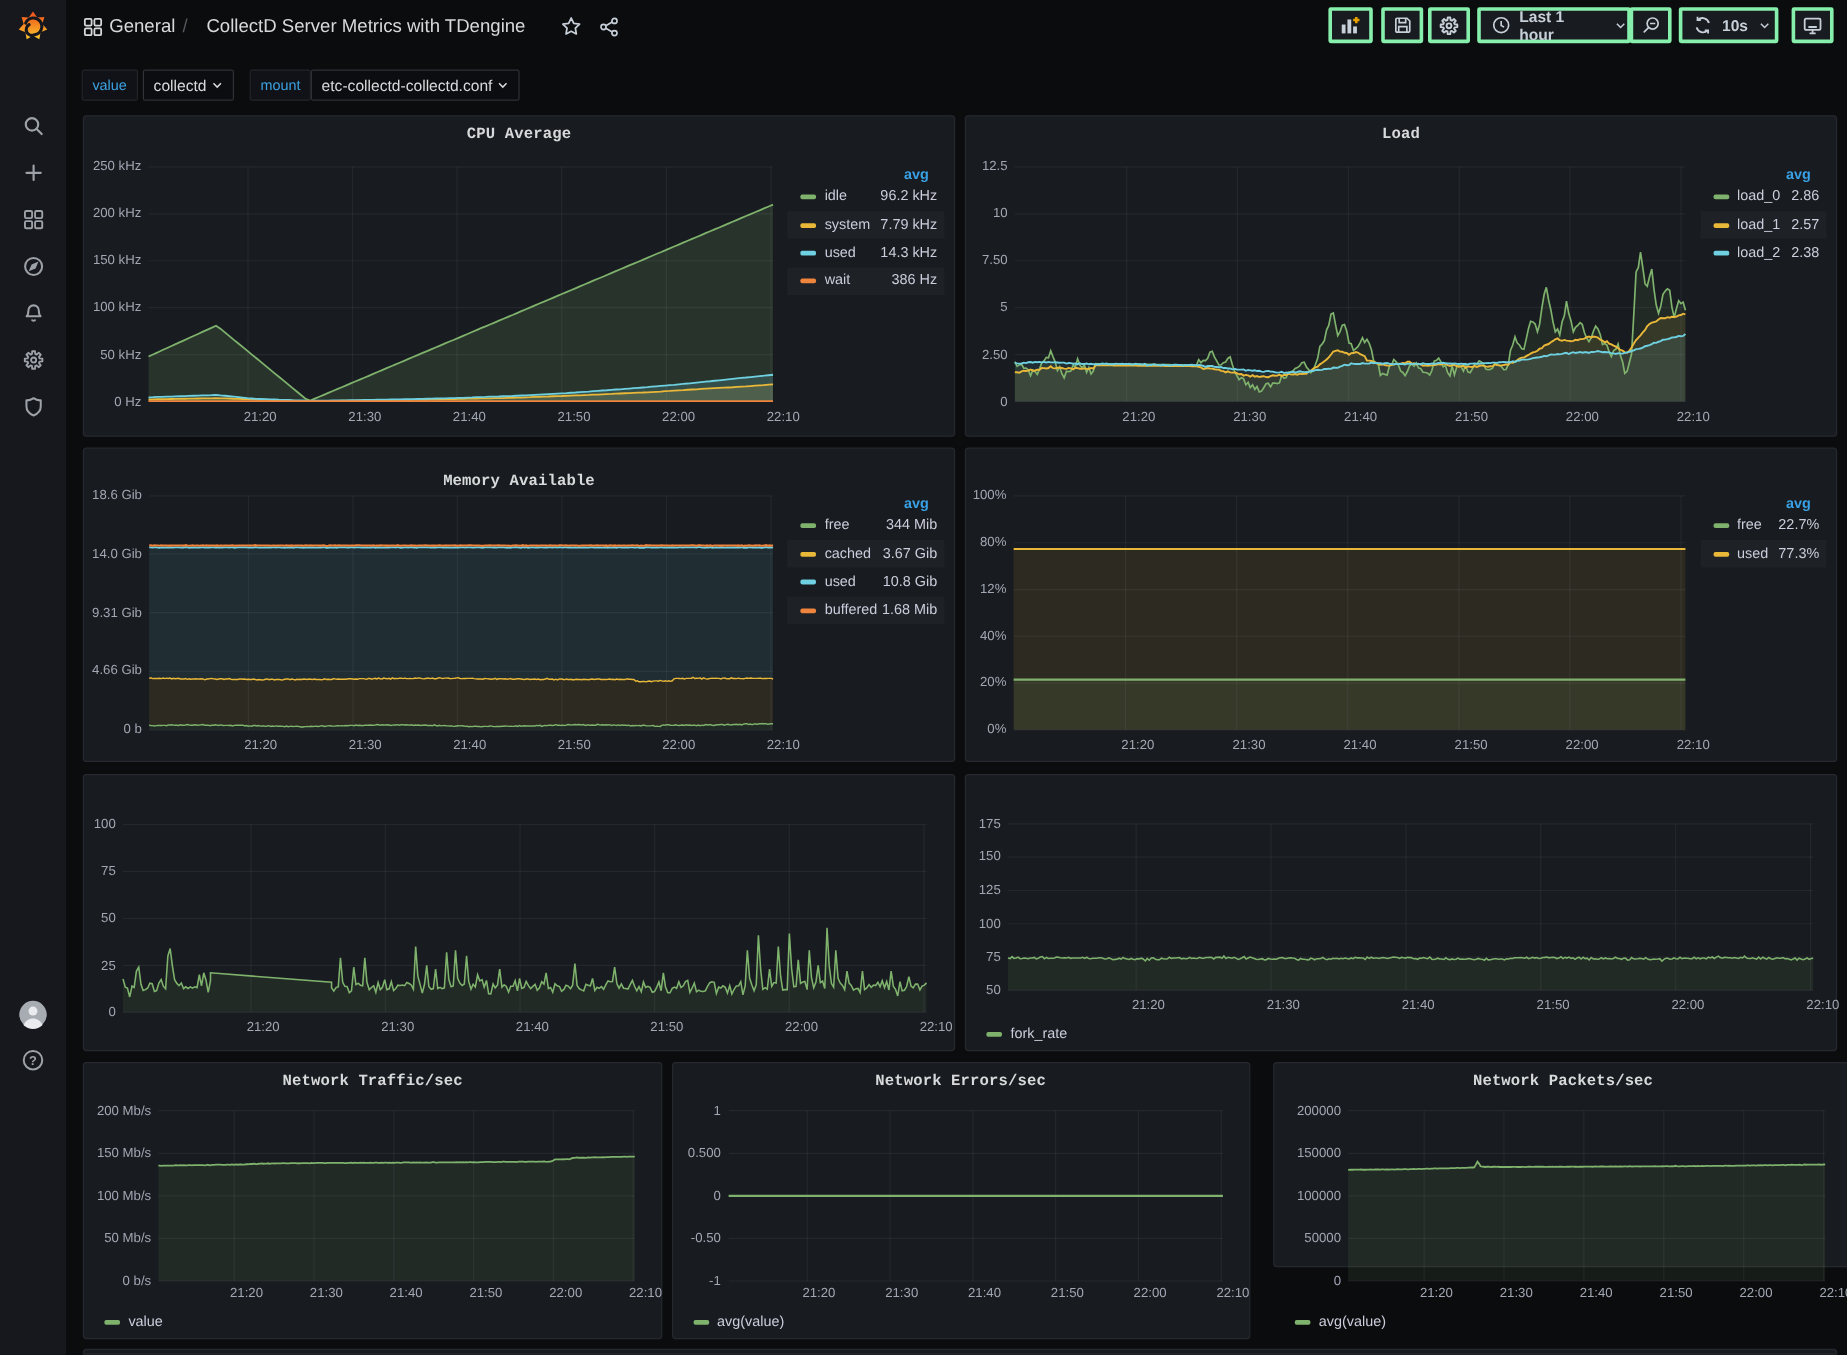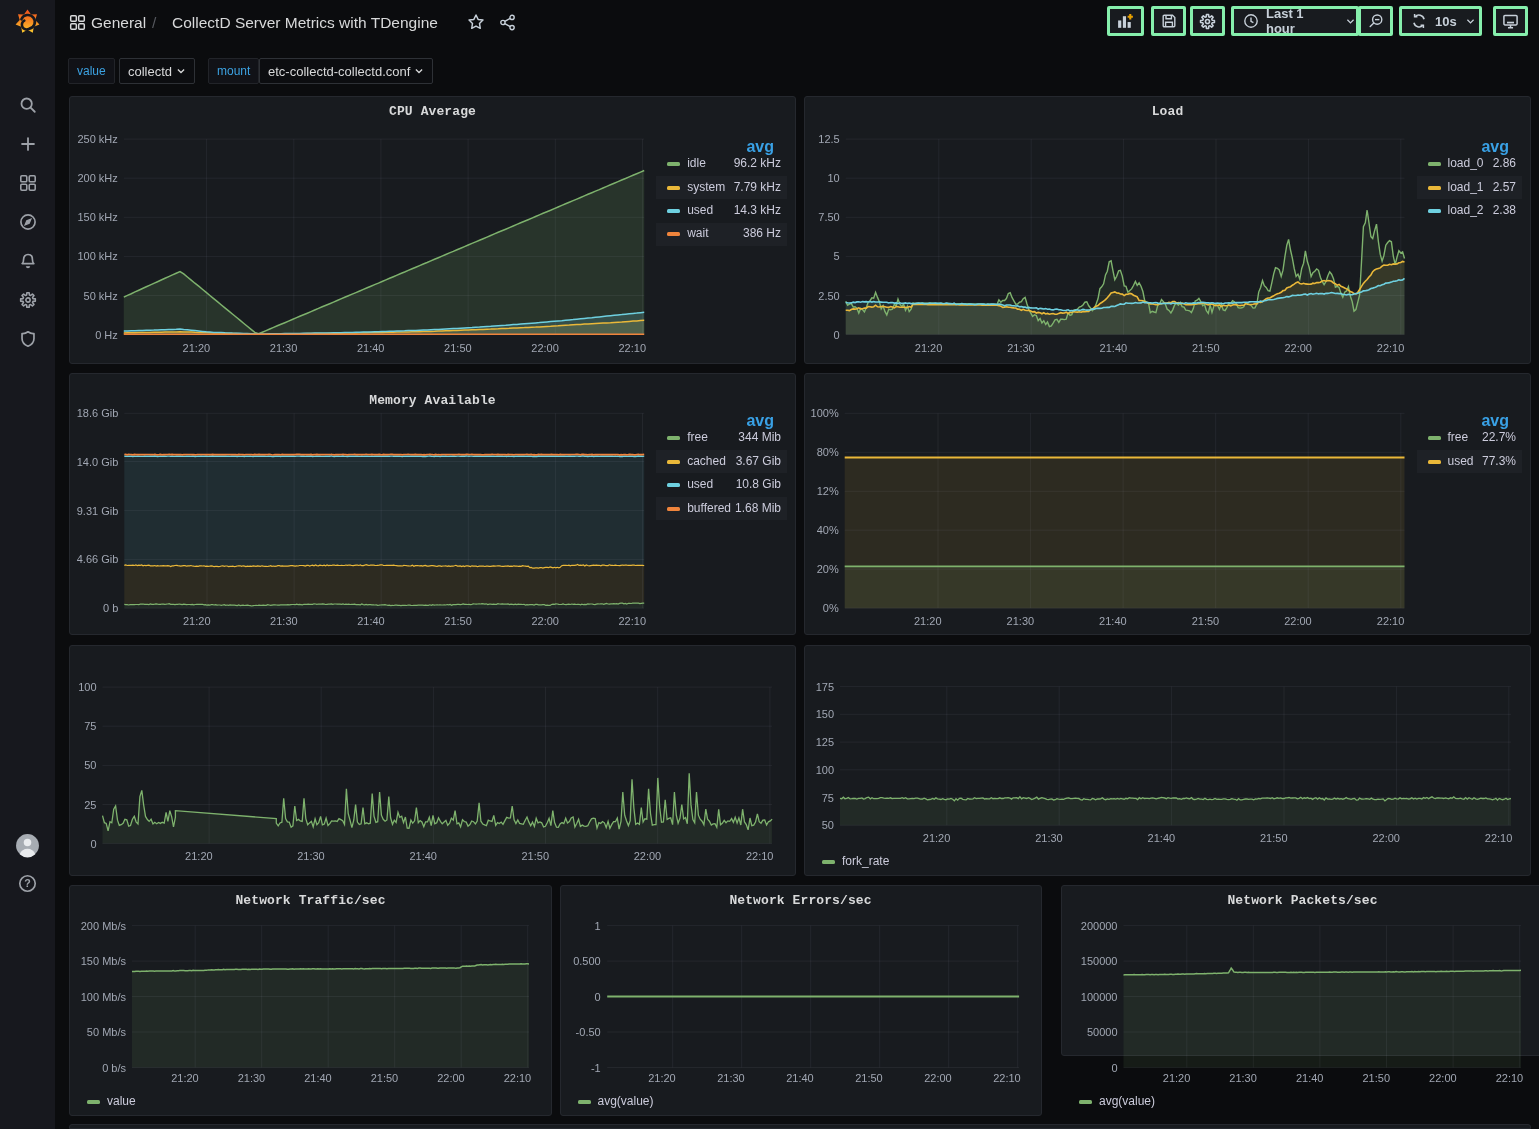--- a/index.html
+++ b/index.html
@@ -2,22 +2,22 @@
 <html><head>
 <meta charset="utf-8">
 <style>
 * { margin:0; padding:0; box-sizing:border-box; }
 html,body { width:1539px; height:1129px; background:#0b0c0e; font-family:"Liberation Sans", sans-serif; overflow:hidden; }
 .sidebar { position:absolute; left:0; top:0; width:55px; height:1129px; background:#17181e; }
 .sicon { position:absolute; left:0; width:55px; text-align:center; }
 .panel { position:absolute; background:#181b1f; border:1px solid #25282e; border-radius:3px; }
 .ptitle { position:absolute; width:100%; text-align:center; color:#d8d9da; font-size:13px; font-weight:bold; letter-spacing:0.1px;font-family:Liberation Mono, monospace; }
 .ylab { position:absolute; text-align:right; color:#a1a7b3; font-size:11px; }
-.xlab { position:absolute; width:48px; text-align:left; color:#a1a7b3; font-size:11px; }
-.avg { position:absolute; color:#39a1e5; font-size:16px; font-weight:bold; }
+.xlab { position:absolute; width:48px; text-align:right; color:#a1a7b3; font-size:11px; }
+.avg { position:absolute; color:#39a1e5; font-size:12px; font-weight:bold; }
 .leglab { position:absolute; color:#ccccdc; font-size:12px; }
 .legval { position:absolute; color:#ccccdc; font-size:12px; }
 .crumb { position:absolute; top:0; left:55px; height:44px; color:#d8d9da; font-size:15.5px; }
 .btn { position:absolute; top:6px; height:30px; background:#181b1f; border:3px solid #86efac; border-radius:2px; color:#c7d0d9; font-size:13px; display:flex; align-items:center; justify-content:center;font-weight:bold; }
 .vlabel { position:absolute; top:58px; height:26px; background:#111217; border:1px solid #222429; color:#3ca2e2; font-size:12px; font-weight:500; display:flex; align-items:center; padding:0 8px; border-radius:2px; }
 .vval { position:absolute; top:58px; height:26px; background:#0c0d10; border:1px solid #2e3136; color:#d8d9da; font-size:13px; display:flex; align-items:center; padding:0 8px; border-radius:2px; }
 </style>
 </head>
 <body>
 

